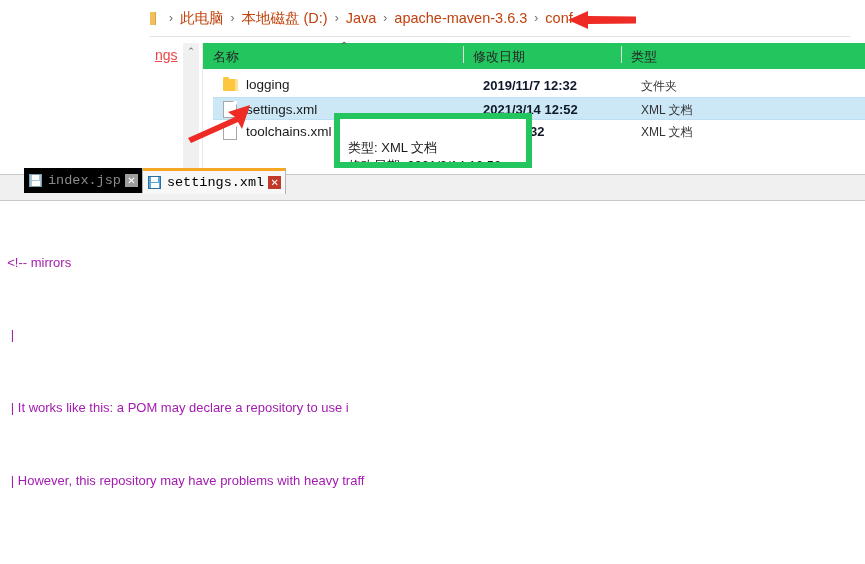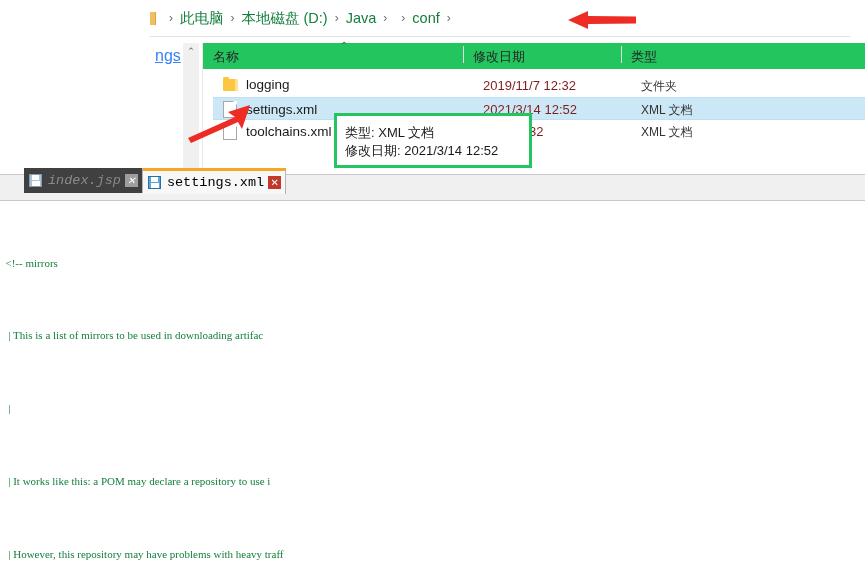--- a/index.html
+++ b/index.html
@@ -44,42 +44,42 @@
     flex: 0 0 auto;
   }
   #breadcrumb .bc-sep {
     color: #6d6d6d;
     font-size: 12px;
     margin: 0 7px;
     flex: 0 0 auto;
   }
   #breadcrumb .bc-crumb {
     flex: 0 0 auto;
-    color: #15803d;
+    color: #c2410c;
   }
   #breadcrumb-divider {
     position: absolute;
     left: 150px; top: 36px;
     width: 700px; height: 1px;
     background: #e2e2e2;
   }
 
   
   #arrow-conf {
     position: absolute;
     left: 568px; top: 10px;
     width: 68px; height: 20px;
   }
 
   
   #tree-remnant {
     position: absolute;
     left: 155px; top: 47px;
-    font-size: 16px;
-    color: #3b82f6;
+    font-size: 14px;
+    color: #ef4444;
     text-decoration: underline;
   }
 
   
   #tree-scrollbar {
     position: absolute;
     left: 183px; top: 43px;
     width: 16px; height: 125px;
     background: #f0f0f0;
   }
@@ -138,22 +138,23 @@
     font-size: 13.5px;
     color: #1a1a1a;
     display: flex;
     align-items: center;
     white-space: nowrap;
   }
   .row .cell-date {
     position: absolute;
     left: 270px; top: 4px;
     font-size: 13px;
-    color: #7f1d1d;
+    color: #0f172a;
     white-space: nowrap;
+    font-weight: bold;
   }
   .row .cell-type {
     position: absolute;
     left: 428px; top: 4px;
     font-size: 12px;
     color: #333333;
     white-space: nowrap;
   }
   .icon-folder {
     width: 15px; height: 12px;
@@ -203,24 +204,24 @@
     left: 188px; top: 105px;
     width: 62px; height: 38px;
   }
 
   
   #tooltip {
     position: absolute;
     left: 334px; top: 113px;
     width: 198px; height: 55px;
     background: #ffffff;
-    border: 3px solid #22c55e;
+    border: 6px solid #22c55e;
     box-sizing: border-box;
     overflow: hidden;
-    padding: 8px 8px 0 8px;
+    padding: 20px 8px 0 8px;
   }
   #tooltip .tline {
     font-size: 13px;
     color: #1a1a1a;
     line-height: 17.5px;
     white-space: nowrap;
   }
 
   
   #editor {
@@ -250,23 +251,22 @@
     align-items: center;
     height: 25px;
     padding: 0 4px 0 5px;
     font-family: "Liberation Mono", monospace;
     font-size: 13.5px;
     box-sizing: border-box;
     position: relative;
     border-right: 1px solid #b6b6b6;
   }
   .tab.inactive {
-    background: #404040;
+    background: #000000;
     color: #8a8a8a;
-    font-style: italic;
   }
   .tab.active {
     background: #f7f7f7;
     color: #000000;
     border-top: 3px solid #f5a623;
     height: 26px;
   }
   .tab .tab-save-icon {
     width: 13px; height: 13px;
     margin-right: 6px;
@@ -302,24 +302,24 @@
     box-sizing: border-box;
   }
   .tab.inactive .tab-close { background: #9e9e9e; }
   .tab.active .tab-close { background: #c0392b; }
 
   #code {
     position: absolute;
     left: 0; top: 33px;
     width: 865px; height: 363px;
     overflow: hidden;
-    font-family: Liberation Serif, serif;
-    font-size: 11px;
+    font-family: Liberation Sans, sans-serif;
+    font-size: 13px;
     line-height: 24.3px;
-    color: #15803d;
+    color: #a21caf;
     white-space: pre;
     padding-top: 1px;
   }
   #code .ln {
     height: 24.3px;
     white-space: pre;
     position: relative;
   }
 </style>
 </head>
@@ -329,20 +329,21 @@
 
   <div id="breadcrumb">
     <span class="bc-folder-icon"></span>
     <span class="bc-sep">›</span>
     <span class="bc-crumb">此电脑</span>
     <span class="bc-sep">›</span>
     <span class="bc-crumb">本地磁盘 (D:)</span>
     <span class="bc-sep">›</span>
     <span class="bc-crumb">Java</span>
     <span class="bc-sep">›</span>
+    <span class="bc-crumb">apache-maven-3.6.3</span>
     <span class="bc-sep">›</span>
     <span class="bc-crumb">conf</span>
     <span class="bc-sep">›</span>
   </div>
   <div id="breadcrumb-divider"></div>
 
   <svg id="arrow-conf" viewBox="0 0 68 20">
     <polygon points="0,10 20,1 20,6 68,6.5 68,13.5 20,14 20,19" fill="#ee2b24"></polygon>
   </svg>
 
@@ -411,21 +412,20 @@
     </div>
     <div class="tab active">
       <span class="tab-save-icon"></span>
       <span class="tab-label">settings.xml</span>
       <span class="tab-close">✕</span>
     </div>
   </div>
 
   <div id="code">
     <div class="ln">  &lt;!-- mirrors</div>
-    <div class="ln">   | This is a list of mirrors to be used in downloading artifac</div>
     <div class="ln">   |</div>
     <div class="ln">   | It works like this: a POM may declare a repository to use i</div>
     <div class="ln">   | However, this repository may have problems with heavy traff</div>
     
     
     
     
     
     
     

